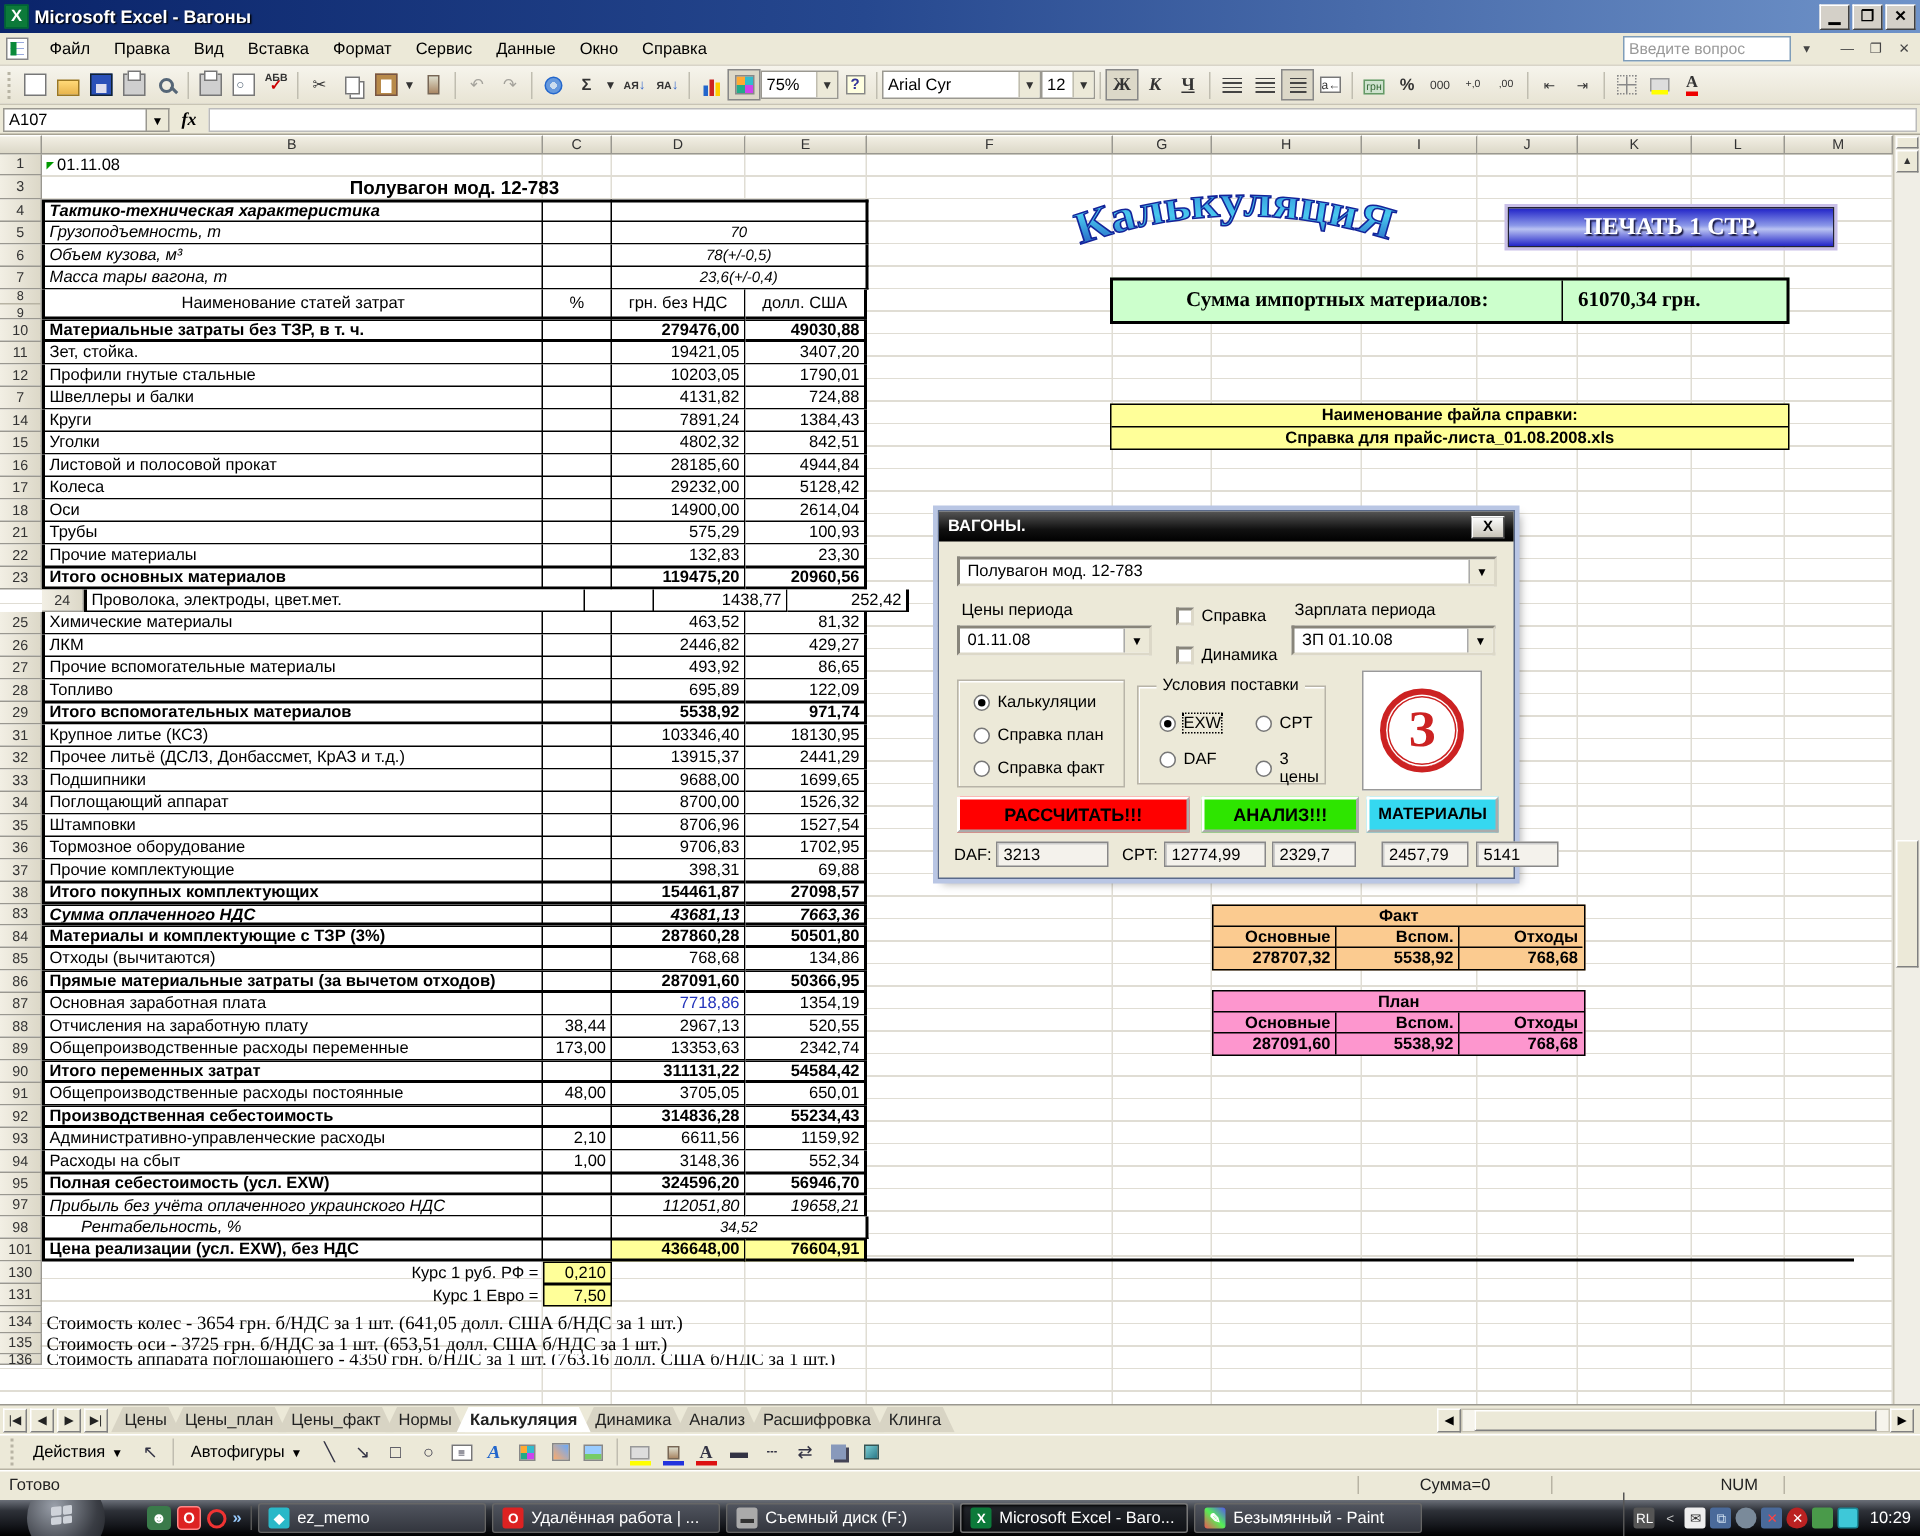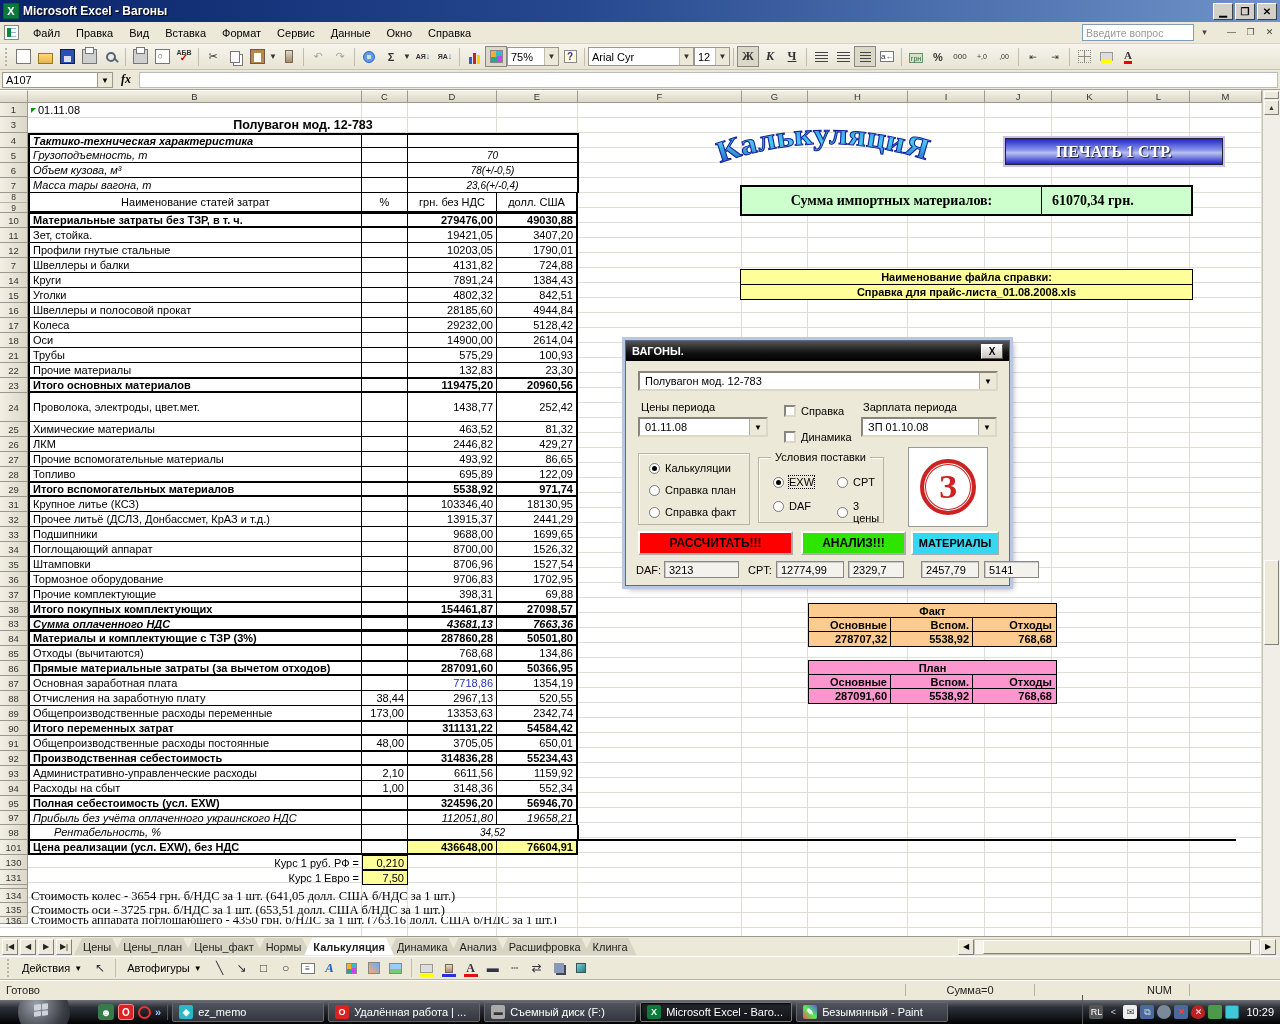--- a/index.html
+++ b/index.html
@@ -510,21 +510,21 @@
         </div>
         <div class="row" style="height: 15px;">
           <div class="gut">15</div>
           <div class="c tc lb" style="width: 334px;">Уголки</div>
           <div class="c tc num" style="width: 46px;"></div>
           <div class="c tc num" style="width: 89px;">4802,32</div>
           <div class="c tc num rb" style="width: 81px;">842,51</div>
         </div>
         <div class="row" style="height: 15px;">
           <div class="gut">16</div>
-          <div class="c tc lb" style="width: 334px;">Швеллеры и полосовой прокат</div>
+          <div class="c tc lb" style="width: 334px;">Листовой и полосовой прокат</div>
           <div class="c tc num" style="width: 46px;"></div>
           <div class="c tc num" style="width: 89px;">28185,60</div>
           <div class="c tc num rb" style="width: 81px;">4944,84</div>
         </div>
         <div class="row" style="height: 15px;">
           <div class="gut">17</div>
           <div class="c tc lb" style="width: 334px;">Колеса</div>
           <div class="c tc num" style="width: 46px;"></div>
           <div class="c tc num" style="width: 89px;">29232,00</div>
           <div class="c tc num rb" style="width: 81px;">5128,42</div>
@@ -550,21 +550,21 @@
           <div class="c tc num" style="width: 89px;">132,83</div>
           <div class="c tc num rb" style="width: 81px;">23,30</div>
         </div>
         <div class="row" style="height: 15px;">
           <div class="gut">23</div>
           <div class="c tc lb bold bb2 bt1" style="width: 334px;">Итого основных материалов</div>
           <div class="c tc num bold bb2 bt1" style="width: 46px;"></div>
           <div class="c tc num bold bb2 bt1" style="width: 89px;">119475,20</div>
           <div class="c tc num rb bold bb2 bt1" style="width: 81px;">20960,56</div>
         </div>
-        <div class="row" style="height: 29px;">
+        <div class="row" style="height: 15px; padding-left: 28px;">
           <div class="gut">24</div>
           <div class="c tc lb" style="width: 334px;">Проволока, электроды, цвет.мет.</div>
           <div class="c tc num" style="width: 46px;"></div>
           <div class="c tc num" style="width: 89px;">1438,77</div>
           <div class="c tc num rb" style="width: 81px;">252,42</div>
         </div>
         <div class="row" style="height: 15px;">
           <div class="gut">25</div>
           <div class="c tc lb" style="width: 334px;">Химические материалы</div>
           <div class="c tc num" style="width: 46px;"></div>

